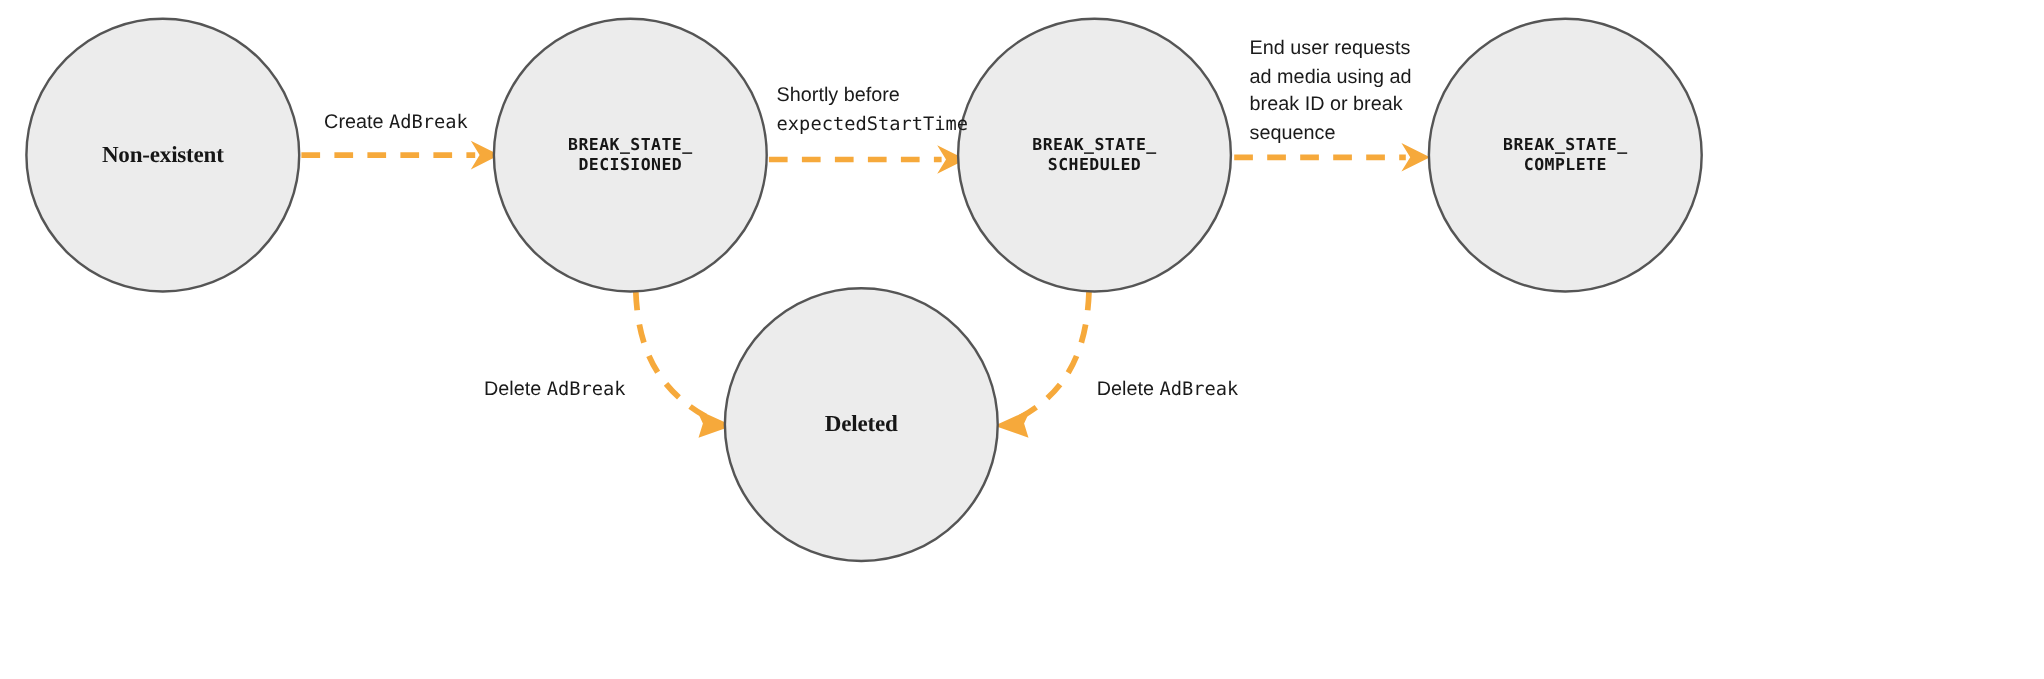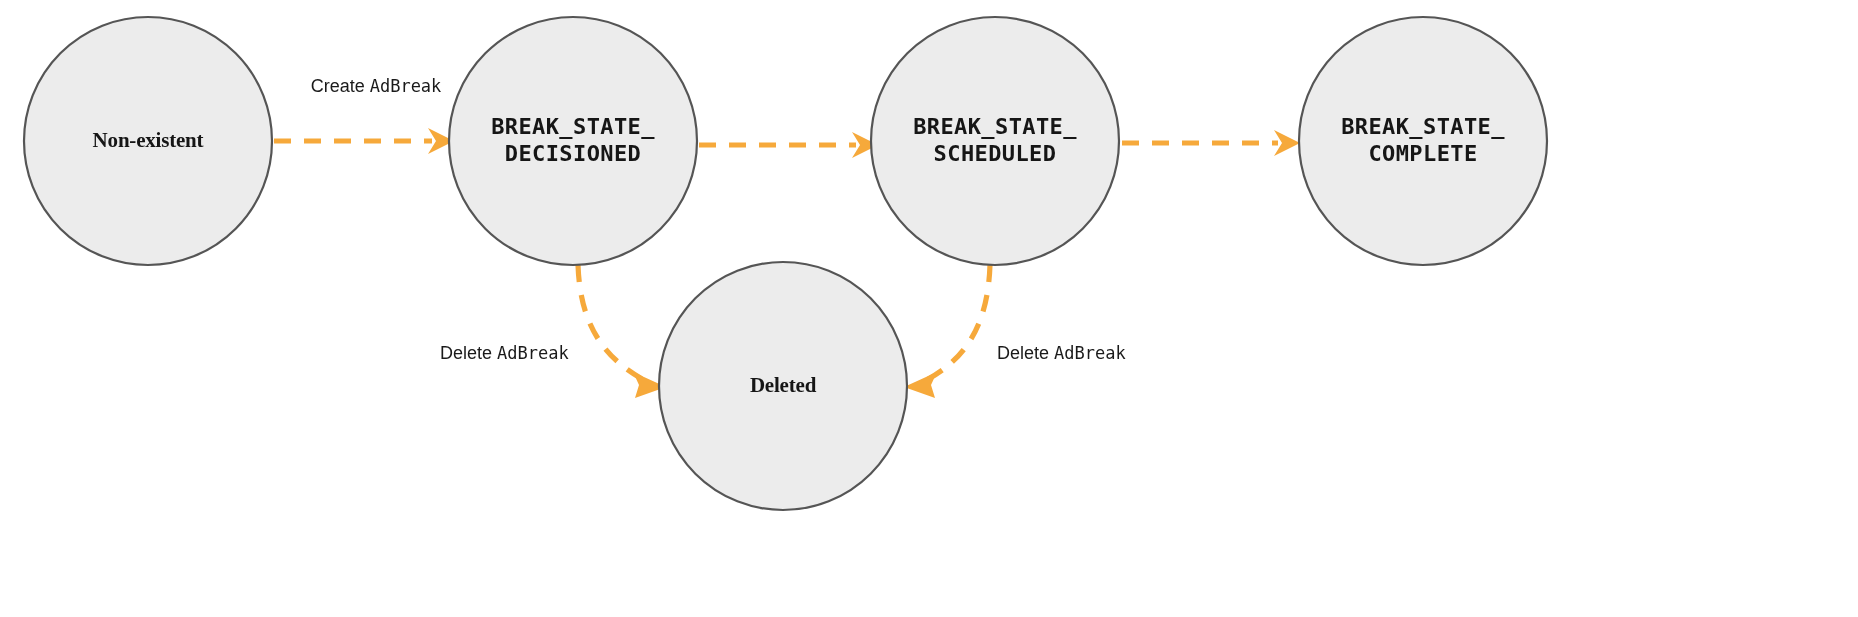--- a/index.html
+++ b/index.html
@@ -51,21 +51,21 @@
   }
   .node-label.plain {
     font-family: Liberation Serif, serif;
     font-weight: bold;
     font-size: 21px;
     letter-spacing: -0.2px;
   }
   .node-label.mono {
     font-family: "DejaVu Sans Mono", "Liberation Mono", monospace;
     font-weight: bold;
-    font-size: 22px;
+    font-size: 15px;
     letter-spacing: 0.4px;
   }
   .node-label .line2 {
     display: block;
   }
   .edge-label {
     position: absolute;
     color: #1a1a1a;
     font-size: 18px;
     line-height: 1.42;
@@ -144,25 +144,35 @@
 
   <div class="node-label mono" style="left:1423px; top:141px;">
     <span>BREAK_STATE_</span>
     <span class="line2">COMPLETE</span>
   </div>
 
   <div class="node-label plain" style="left:783px; top:386px;text-align:center;">
     <span>Deleted</span>
   </div>
 
-  <div class="edge-label center" style="left:360px; top:74px;margin-left:16px;">
+  <div class="edge-label center" style="left:360px; top:98px;">
       <span class="row"><span class="sans">Create </span><span class="mono">AdBreak</span></span>
     </div>
 
+  <div class="edge-label left" style="left:706px; top:74px;">
+      <span class="row"><span class="sans">Shortly before</span></span>
+      <span class="row"><span class="mono">expectedStartTime</span></span>
+    </div>
 
+  <div class="edge-label left" style="left:1136px; top:31px;">
+      <span class="row"><span class="sans">End user requests</span></span>
+      <span class="row"><span class="sans">ad media using ad</span></span>
+      <span class="row"><span class="sans">break ID or break</span></span>
+      <span class="row"><span class="sans">sequence</span></span>
+    </div>
 
   <div class="edge-label left" style="left:440px; top:341px;">
       <span class="row"><span class="sans">Delete </span><span class="mono">AdBreak</span></span>
     </div>
 
   <div class="edge-label left" style="left:997px; top:341px;">
       <span class="row"><span class="sans">Delete </span><span class="mono">AdBreak</span></span>
     </div>
 
 </div>

